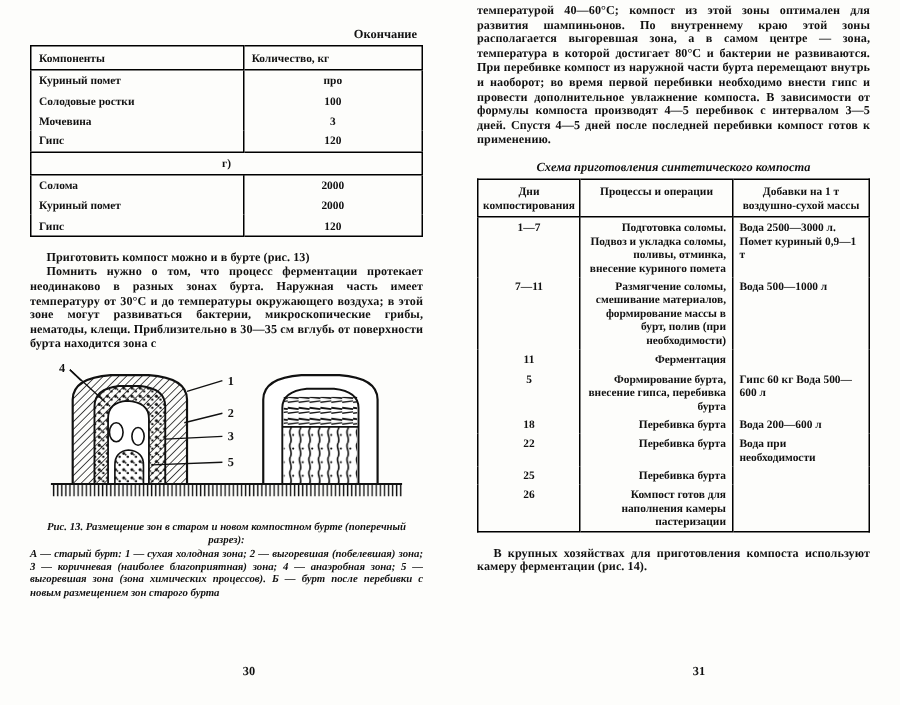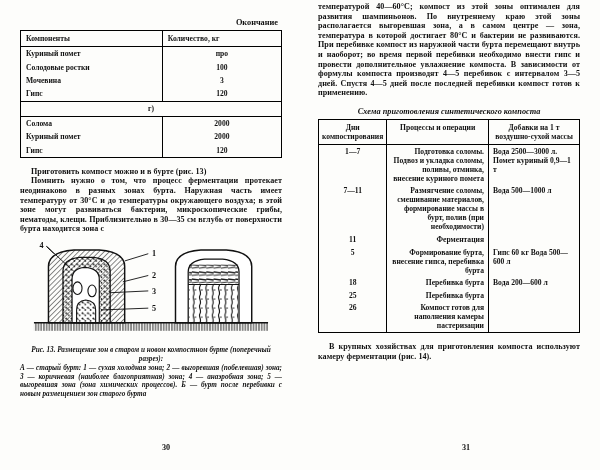--- a/index.html
+++ b/index.html
@@ -271,20 +271,25 @@
           <td class="days">5</td>
           <td class="proc">Формирование бурта, внесение гипса, перебивка бурта</td>
           <td class="add">Гипс 60 кг Вода 500—600 л</td>
         </tr>
         <tr>
           <td class="days">18</td>
           <td class="proc">Перебивка бурта</td>
           <td class="add">Вода 200—600 л</td>
         </tr>
         <tr>
+          <td class="days">22</td>
+          <td class="proc">Перебивка бурта</td>
+          <td class="add">Вода при необходимости</td>
+        </tr>
+        <tr>
           <td class="days">25</td>
           <td class="proc">Перебивка бурта</td>
           <td class="add"></td>
         </tr>
         <tr>
           <td class="days">26</td>
           <td class="proc">Компост готов для наполнения камеры пастеризации</td>
           <td class="add"></td>
         </tr>
       </tbody>

